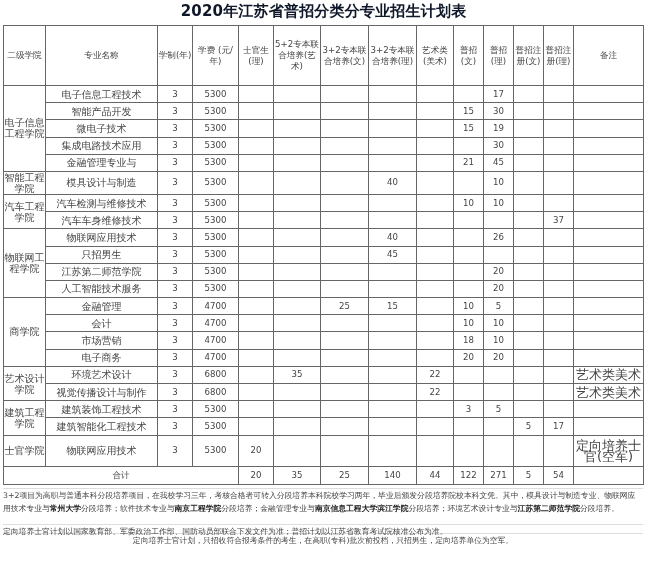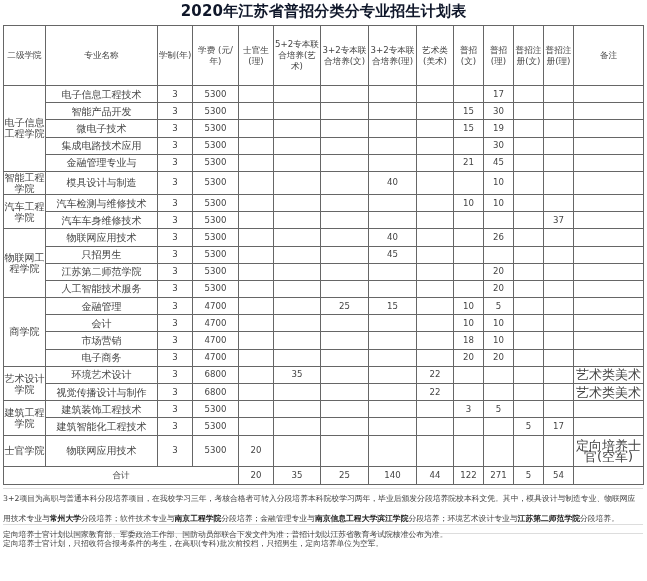--- a/index.html
+++ b/index.html
@@ -8,24 +8,24 @@
   table.plan{position:absolute;left:3px;top:25px;border-collapse:collapse;table-layout:fixed;font-size:8.6px;}
   table.plan td, table.plan th{border:1px solid #666;text-align:center;vertical-align:middle;padding:0;overflow:hidden;line-height:11px;font-weight:normal;color:#444;}
   table.plan th{height:59px;font-size:8.6px;}
   table.plan tr.r td{height:16.2px;}
   table.plan tr.tall td{height:30px;}
   table.plan tr.total td{height:17px;}
   td.college{font-size:10px;line-height:12px;margin-left:16px;}
   td.major{font-size:10px;}
   td.num{font-size:8.6px;}
   td.note{font-size:13px;line-height:10px;}
-  .notes{position:absolute;left:3px;width:640px;font-size:7.8px;color:#444;line-height:20px;border-top:1px solid #ddd;}
+  .notes{position:absolute;left:3px;width:640px;font-size:7.8px;color:#444;line-height:13px;border-top:1px solid #ddd;}
   .notes b{color:#222;}
   .n1{top:488px;height:40px;}
-  .n2{top:533px;height:18px;}
+  .n2{top:533px;height:18px;text-align:center;}
   .n3{top:524px;height:18px;}
 </style>
 </head>
 <body>
 
 <div class="title">2020年江苏省普招分类分专业招生计划表</div>
 
 <table class="plan">
   <colgroup>
     <col style="width:42px">

